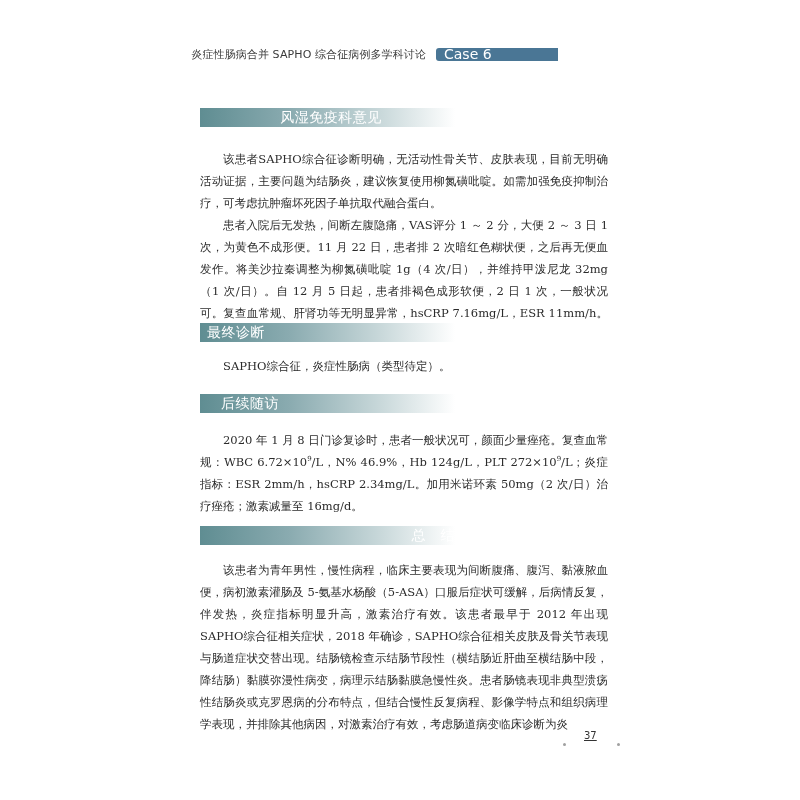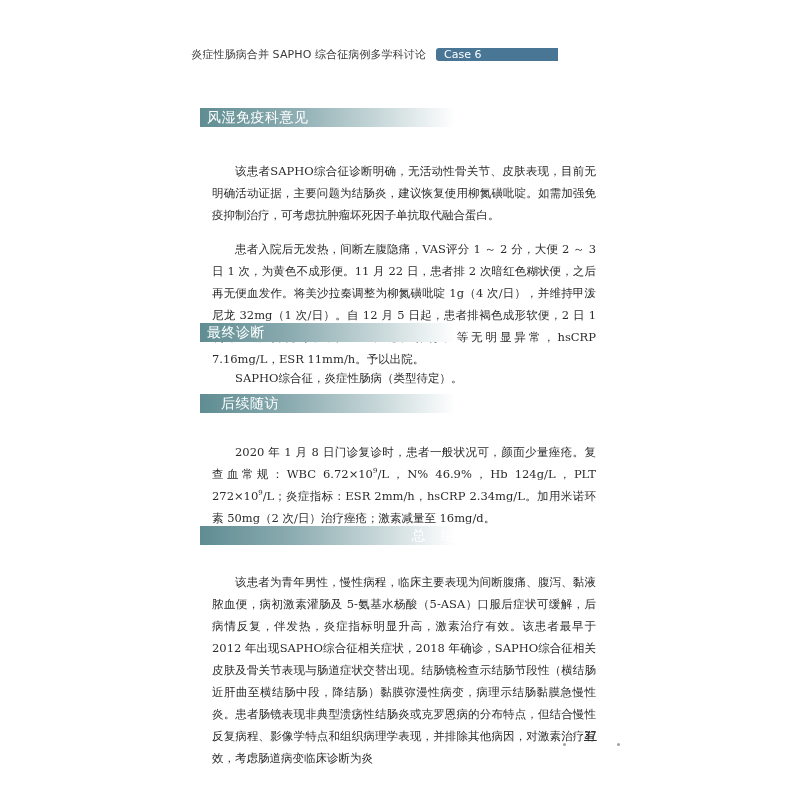--- a/index.html
+++ b/index.html
@@ -31,21 +31,21 @@
       color: #3a3a3a;
       margin-right: 10px;
       letter-spacing: 0.1px;
     }
     .running-header .case-badge {
       width: 122px;
       height: 13px;
       background: #4a7695;
       color: #ffffff;
       font-family: "DejaVu Sans", "Liberation Sans", sans-serif;
-      font-size: 11px;
+      font-size: 14px;
       line-height: 13px;
       padding-left: 8px;
       box-sizing: border-box;
       border-radius: 3px 0 0 3px;
     }
     .section-bar {
       position: absolute;
       left: 200px;
       width: 255px;
       height: 19px;
@@ -61,21 +61,21 @@
     .para {
       position: absolute;
       left: 200px;
       width: 408px;
       font-size: 11.5px;
       line-height: 22px;
       text-align: justify;
       color: #2b2b2b;
     }
     .para p {
-      margin: 12px;
+      margin: 0;
       text-indent: 23px;
     }
     .page-footer {
       position: absolute;
       top: 737px;
       left: 563px;
       width: 70px;
       height: 14px;
       display: flex;
       align-items: center;
@@ -96,21 +96,21 @@
     sup { font-size: 7px; line-height: 0; }
   </style>
 </head>
 <body>
 
 <div class="running-header">
   <span class="title">炎症性肠病合并 SAPHO 综合征病例多学科讨论</span>
   <span class="case-badge">Case 6</span>
 </div>
 
-<div class="section-bar" style="top:108px;">风湿免疫科意见</div>
+<div class="section-bar" style="top:108px;text-align:center;">风湿免疫科意见</div>
 <div class="para" style="top:148px;">
   <p>该患者SAPHO综合征诊断明确，无活动性骨关节、皮肤表现，目前无明确活动证据，主要问题为结肠炎，建议恢复使用柳氮磺吡啶。如需加强免疫抑制治疗，可考虑抗肿瘤坏死因子单抗取代融合蛋白。</p>
   <p>患者入院后无发热，间断左腹隐痛，VAS评分 1 ～ 2 分，大便 2 ～ 3 日 1 次，为黄色不成形便。11 月 22 日，患者排 2 次暗红色糊状便，之后再无便血发作。将美沙拉秦调整为柳氮磺吡啶 1g（4 次/日），并维持甲泼尼龙 32mg（1 次/日）。自 12 月 5 日起，患者排褐色成形软便，2 日 1 次，一般状况可。复查血常规、肝肾功等无明显异常，hsCRP 7.16mg/L，ESR 11mm/h。予以出院。</p>
 </div>
 
 <div class="section-bar" style="top:323px;">最终诊断</div>
 <div class="para" style="top:355px;">
   <p>SAPHO综合征，炎症性肠病（类型待定）。</p>
 </div>
 

